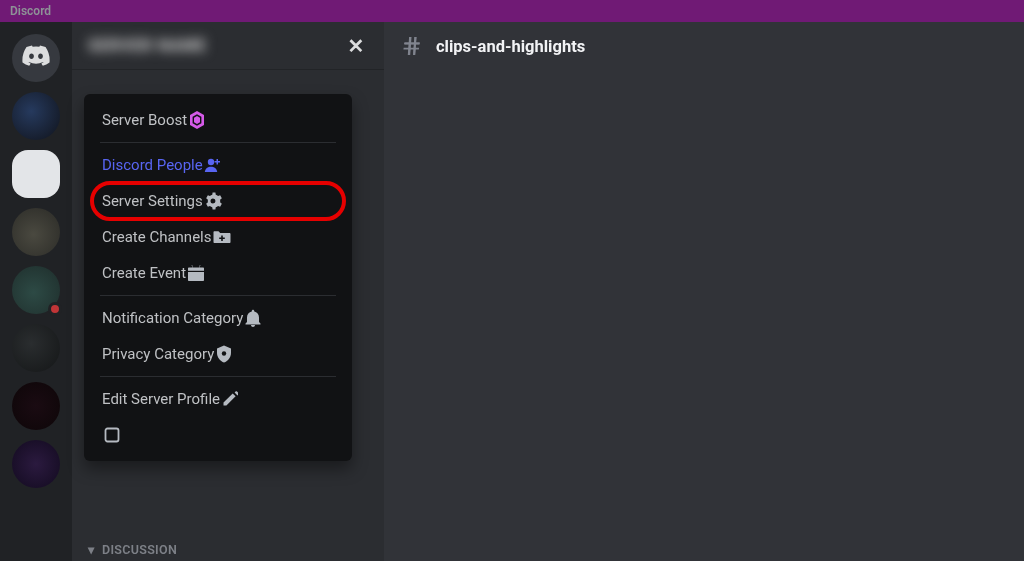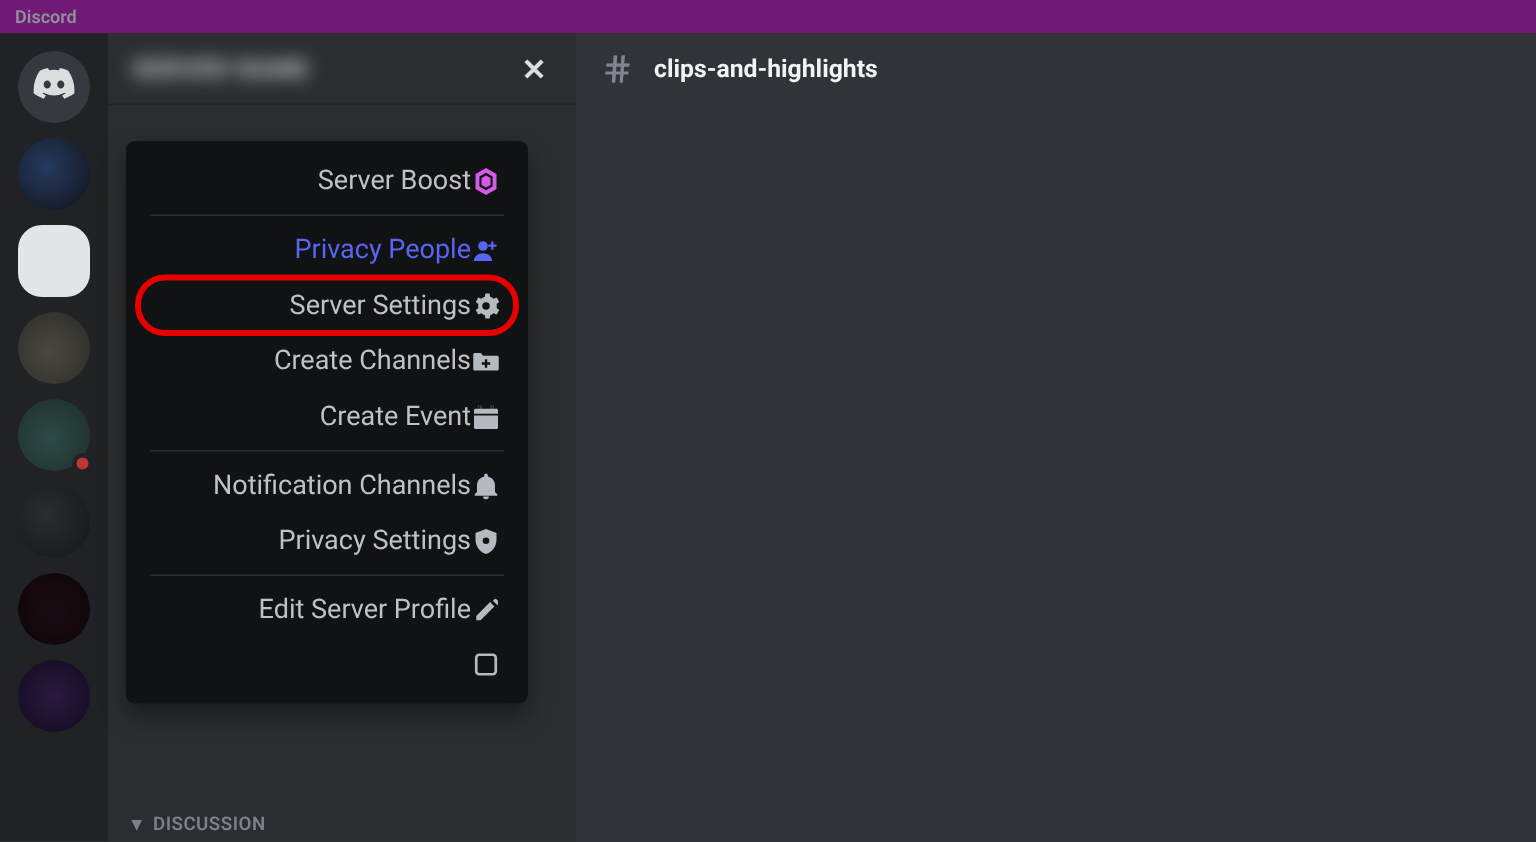--- a/index.html
+++ b/index.html
@@ -95,24 +95,24 @@
       width: 268px;
       background: #111214;
       border-radius: 6px;
       padding: 8px 8px;
       box-shadow: 0 8px 16px rgba(0,0,0,0.4);
       z-index: 10;
     }
     .menu-item {
       display: flex;
       align-items: center;
-      justify-content: flex-end;
+      justify-content: flex-start;
       padding: 8px 10px;
       border-radius: 4px;
-      font-size: 18px;
+      font-size: 15px;
       color: #bfc1c4;
       cursor: pointer;
       position: relative;
     }
     .menu-item.invite { color: #5865f2; }
     .menu-item.invite .menu-icon svg { fill: #5865f2; }
     .menu-item .menu-icon {
       width: 20px; height: 20px; display:flex; align-items:center; justify-content:center;
     }
     .menu-item .menu-icon svg { fill: #b5bac1; }
@@ -226,21 +226,21 @@
               <path fill="#d65ae8" d="M8 0 15 4v10L8 18 1 14V4Z"></path>
               <path fill="#111214" d="M8 3.2 12.4 5.7v6.6L8 14.8 3.6 12.3V5.7Z"></path>
               <path fill="#d65ae8" d="M8 5 11 6.7v4.6L8 13l-3-1.7V6.7Z"></path>
             </svg>
         </span>
       </div>
 
       <div class="menu-sep"></div>
 
       <div class="menu-item invite">
-        <span>Privacy People</span>
+        <span>Discord People</span>
         <span class="menu-icon">
           <svg width="18" height="16" viewBox="0 0 18 16">
               <circle cx="7" cy="5" r="3.2"></circle>
               <path d="M0.8 15c.4-3.3 3-5.2 6.2-5.2s5.8 1.9 6.2 5.2Z"></path>
               <path d="M14 2v2h2v1.5h-2v2h-1.5v-2h-2V4h2V2Z"></path>
             </svg>
         </span>
       </div>
 
       <div class="menu-item highlighted">
@@ -271,30 +271,30 @@
               <path fill="#111214" d="M1 6.8h16V8H1Z"></path>
               <path fill="#111214" d="M14 1.5v2h-1.5v-2Zm-8.5 0v2H4v-2Z"></path>
               <path d="M13.5 10.7h1.3V12h1.3v1.3h-1.3v1.3h-1.3v-1.3h-1.3V12h1.3Z" fill="#b5bac1"></path>
             </svg>
         </span>
       </div>
 
       <div class="menu-sep"></div>
 
       <div class="menu-item">
-        <span>Notification Channels</span>
+        <span>Notification Category</span>
         <span class="menu-icon">
           <svg width="16" height="18" viewBox="0 0 16 18">
               <path d="M8 18c1.1 0 2-.9 2-2H6c0 1.1.9 2 2 2Zm6-5V8.5C14 5.5 12 3.2 9.2 2.6V2c0-.7-.55-1.3-1.2-1.3S6.8 1.3 6.8 2v.6C4 3.2 2 5.5 2 8.5V13l-1.5 1.5V15.5h15v-1L14 13Z"></path>
             </svg>
         </span>
       </div>
 
       <div class="menu-item">
-        <span>Privacy Settings</span>
+        <span>Privacy Category</span>
         <span class="menu-icon">
           <svg width="16" height="18" viewBox="0 0 16 18">
               <path d="M8 .6 1 3.4v4.3c0 4.5 3 8.6 7 9.7 4-1.1 7-5.2 7-9.7V3.4Z"></path>
               <circle cx="8" cy="8.5" r="2.2" fill="#111214"></circle>
             </svg>
         </span>
       </div>
 
       <div class="menu-sep"></div>
 

